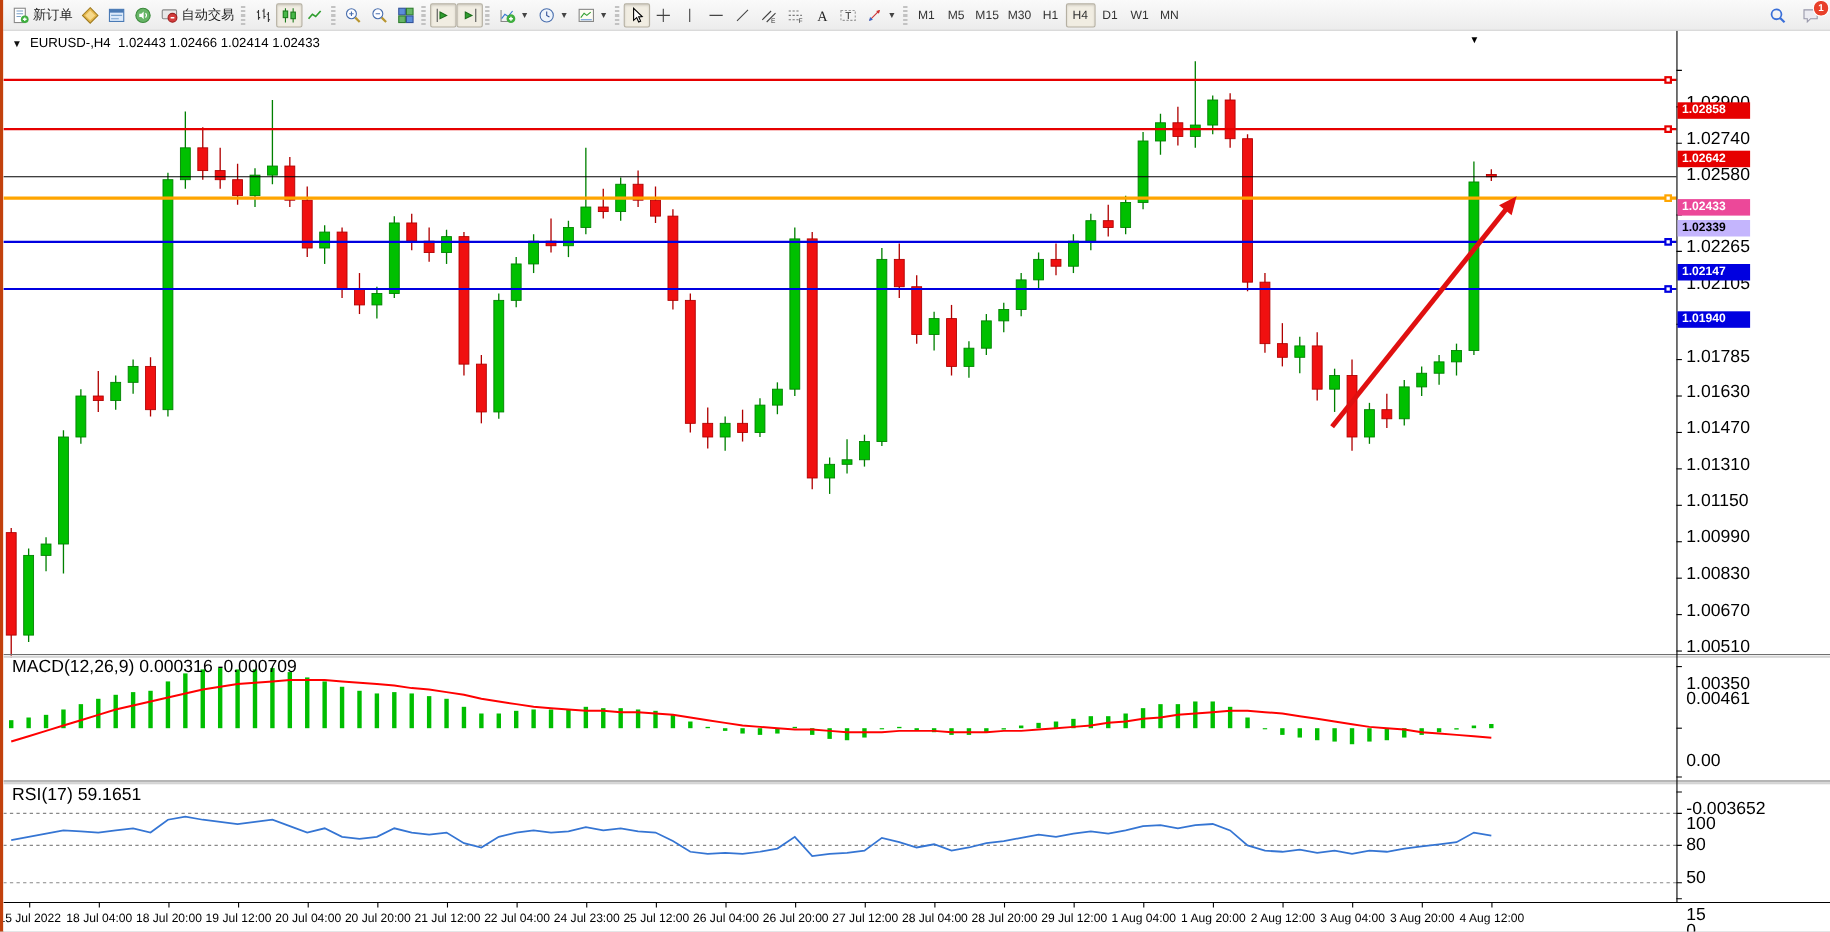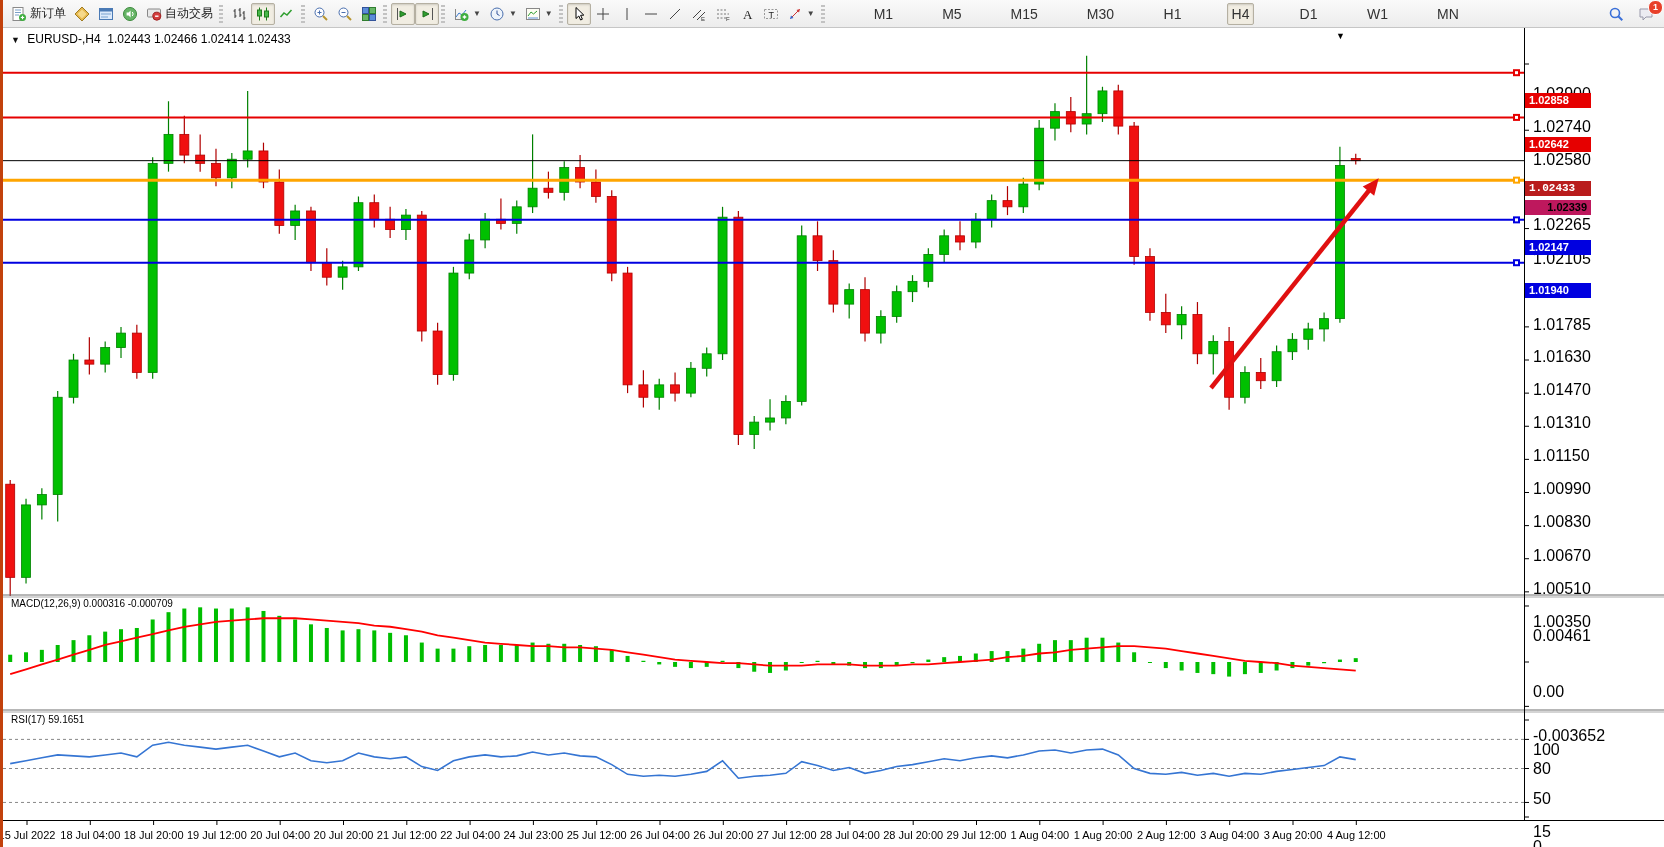--- a/index.html
+++ b/index.html
@@ -9,33 +9,33 @@
   #toolbar{position:absolute;left:0;top:0;width:100%;height:28px;
     background:linear-gradient(#fafafa,#ececec);border-bottom:1px solid #c6c6c6;
     display:flex;align-items:center;padding:0 4px;box-sizing:border-box;font-size:12px;color:#222;}
   .tb-handle{width:4px;height:18px;margin:0 4px 0 2px;
     background:repeating-linear-gradient(to bottom,#c2c2c2 0 2px,transparent 2px 4px);}
   .tb-btn{height:22px;min-width:24px;display:flex;align-items:center;justify-content:center;
     gap:3px;padding:0 3px;border:1px solid transparent;border-radius:2px;cursor:default;box-sizing:border-box;}
   .tb-btn.active{background:#f1ede2;border-color:#b5b0a2;box-shadow:inset 0 1px 2px rgba(0,0,0,.15);}
   .tb-btn .lbl{white-space:nowrap;}
   .tb-btn .caret{font-size:8px;color:#444;margin-left:1px;}
-  .tb-btn.tf{font-size:14px;color:#333;min-width:27px;justify-content:center;margin-left:41px;}
+  .tb-btn.tf{font-size:11px;color:#333;min-width:27px;justify-content:center;}
   .tb-right{margin-left:auto;display:flex;align-items:center;gap:6px;padding-right:2px;}
   .badge{position:absolute;top:-4px;right:-6px;background:#e8402a;color:#fff;font-size:9px;
     min-width:13px;height:13px;border-radius:7px;display:flex;align-items:center;justify-content:center;
     border:1px solid #fff;font-weight:bold;}
   .notif-wrap{position:relative;}
   
   #chart{position:absolute;left:0;top:28px;width:1664px;height:819px;background:#fff;}
   #chart svg{position:absolute;left:0;top:0;}
   .overlay{position:absolute;font-size:11px;color:#000;white-space:nowrap;}
   #chart-title{left:8px;top:4px;font-size:12px;}
   #chart-title .marker{font-size:9px;color:#111;margin-right:4px;}
-  .panel-label{font-size:10px;color:#000;}
+  .panel-label{font-size:16px;color:#000;}
   .axis-label{position:absolute;left:1530px;font-size:16px;color:#000;white-space:nowrap;}
   .price-tag{position:absolute;left:1522px;height:15px;line-height:15px;padding:0 4px;
     font-size:11px;font-weight:600;min-width:58px;}
   .time-label{position:absolute;top:801px;width:100px;margin-left:-50px;text-align:center;
     font-size:11px;color:#000;white-space:nowrap;}
   .chart-menu-arrow{position:absolute;left:1333px;top:3px;font-size:9px;color:#000;}
 </style>
 </head>
 <body>
 
@@ -663,22 +663,22 @@
         <div class="axis-label" style="top: 353.01px;">1.01470</div>
         <div class="axis-label" style="top: 386.13px;">1.01310</div>
         <div class="axis-label" style="top: 419.25px;">1.01150</div>
         <div class="axis-label" style="top: 452.37px;">1.00990</div>
         <div class="axis-label" style="top: 485.49px;">1.00830</div>
         <div class="axis-label" style="top: 518.61px;">1.00670</div>
         <div class="axis-label" style="top: 551.73px;">1.00510</div>
         <div class="axis-label" style="top: 584.85px;">1.00350</div>
         <div class="price-tag" style="top: 64.694px; background: rgb(230, 0, 0); color: rgb(255, 255, 255);">1.02858</div>
         <div class="price-tag" style="top: 109.406px; background: rgb(230, 0, 0); color: rgb(255, 255, 255);">1.02642</div>
-        <div class="price-tag" style="top: 152.669px; background: #b91c1c; color: rgb(255, 255, 255); font-family: Liberation Mono, monospace;">1.02433</div>
-        <div class="price-tag" style="top: 172.127px; background: #be185d; color: rgb(0, 0, 0); text-align: right;">1.02339</div>
+        <div class="price-tag" style="top: 152.669px; background: #ec4899; color: rgb(255, 255, 255);">1.02433</div>
+        <div class="price-tag" style="top: 172.127px; background: #c4b5fd; color: rgb(0, 0, 0);">1.02339</div>
         <div class="price-tag" style="top: 211.871px; background: rgb(0, 0, 224); color: rgb(255, 255, 255);">1.02147</div>
         <div class="price-tag" style="top: 254.72px; background: rgb(0, 0, 224); color: rgb(255, 255, 255);">1.01940</div>
         <div class="axis-label" style="top: 598.989px;">0.00461</div>
         <div class="axis-label" style="top: 655px;">0.00</div>
         <div class="axis-label" style="top: 699.372px;">-0.003652</div>
         <div class="axis-label" style="top: 713px;">100</div>
         <div class="axis-label" style="top: 732.4px;">80</div>
         <div class="axis-label" style="top: 761.5px;">50</div>
         <div class="axis-label" style="top: 795.45px;">15</div>
         <div class="axis-label" style="top: 810px;">0</div>

